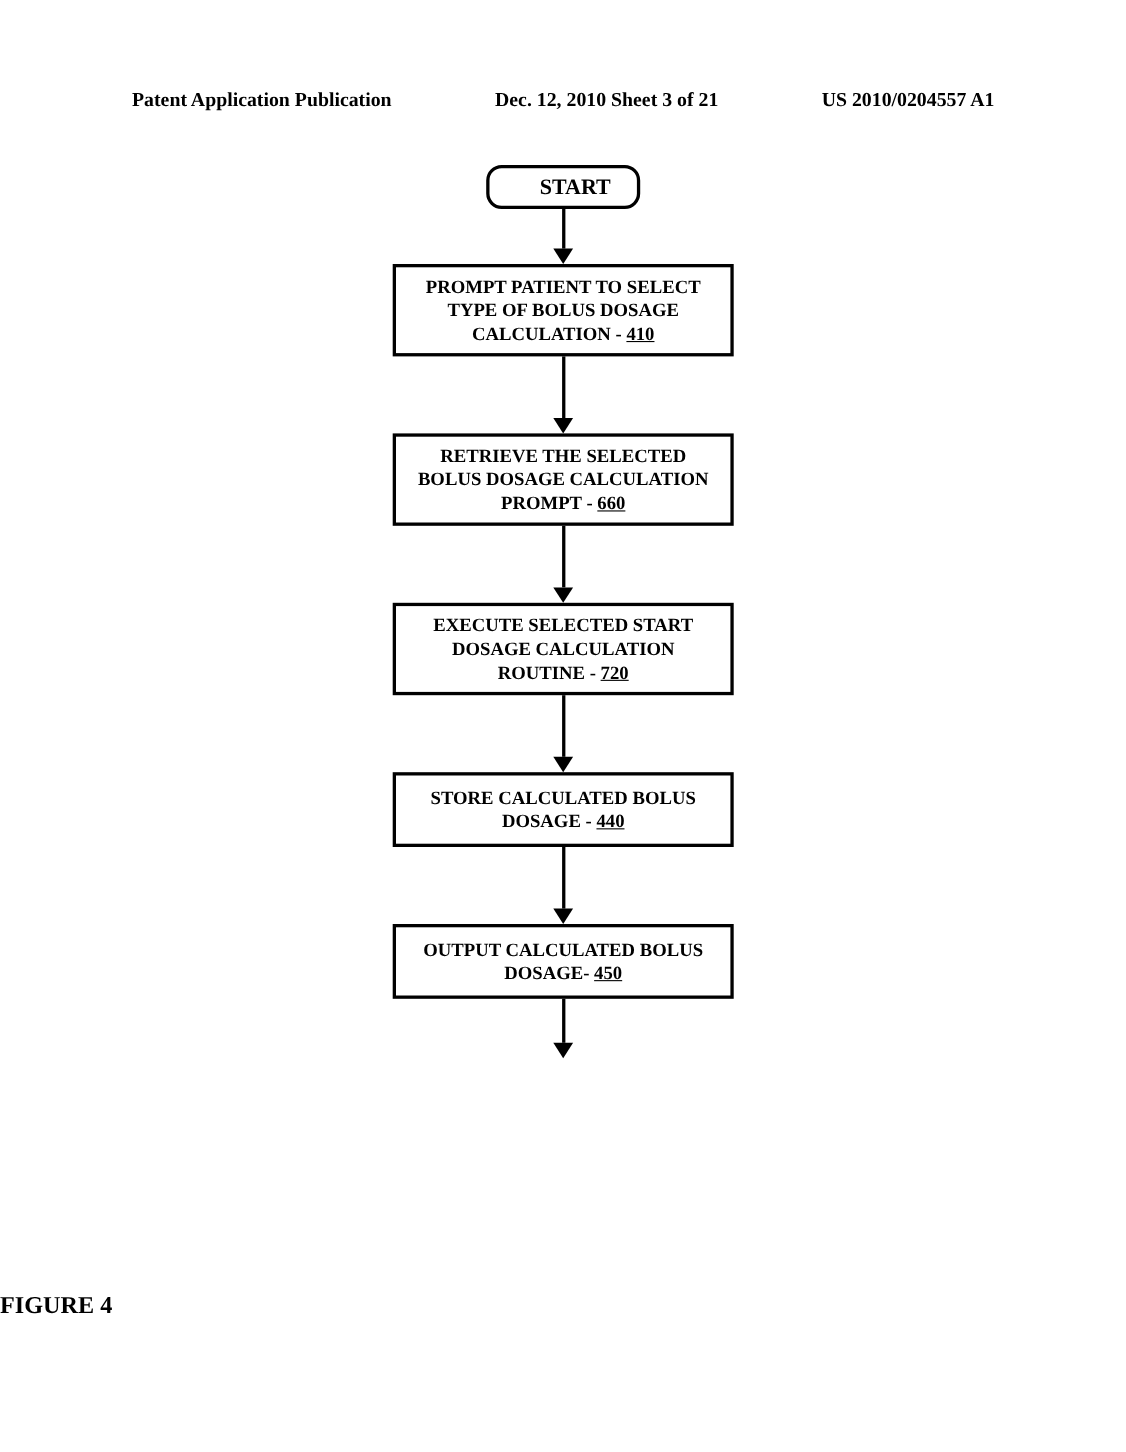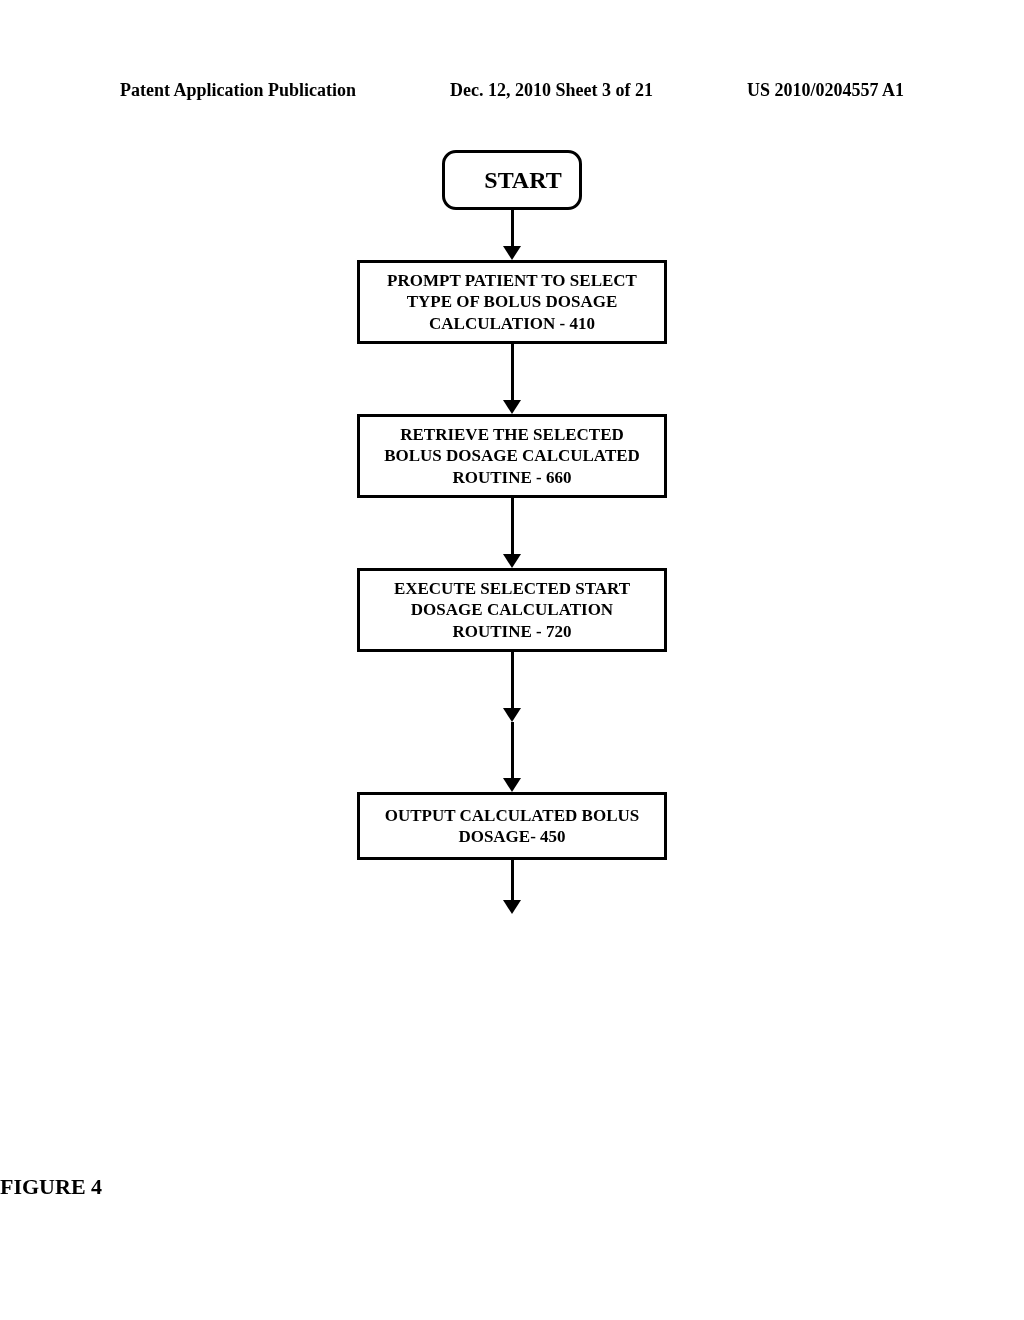--- a/index.html
+++ b/index.html
@@ -43,23 +43,23 @@
     display: flex;
     flex-direction: column;
     justify-content: center;
     align-items: center;
     font-weight: bold;
     line-height: 1.25;
     padding: 6px 10px;
   }
   .terminator {
     width: 140px;
-    height: 60px;
+    height: 40px;
     border-radius: 14px;
-    font-size: 24px;
+    font-size: 20px;
     padding-left: 32px;
   }
   .process {
     width: 310px;
     font-size: 17px;
     min-height: 84px;
   }
   .arrow {
     display: flex;
     flex-direction: column;
@@ -70,20 +70,21 @@
     background: #000;
   }
   .head {
     width: 0;
     height: 0;
     border-left: 9px solid transparent;
     border-right: 9px solid transparent;
     border-top: 14px solid #000;
   }
   .ref {
+    text-decoration: underline;
     font-weight: bold;
   }
   .caption {
     position: absolute;
     bottom: 120px;
     left: 0;
     right: 0;
     font-weight: bold;
     font-size: 22px;
   }
@@ -116,40 +117,45 @@
       </span>
     </div>
 
     <div class="arrow">
       <div class="shaft" style="height:56px"></div>
       <div class="head"></div>
     </div>
 
     <div class="node process">
       <span>
-        <span>RETRIEVE THE SELECTED BOLUS DOSAGE CALCULATED ROUTINE</span><span> - </span><span class="ref">660</span>
+        <span>RETRIEVE THE SELECTED BOLUS DOSAGE CALCULATION PROMPT</span><span> - </span><span class="ref">660</span>
       </span>
     </div>
 
     <div class="arrow">
       <div class="shaft" style="height:56px"></div>
       <div class="head"></div>
     </div>
 
     <div class="node process">
       <span>
         <span>EXECUTE SELECTED START DOSAGE CALCULATION ROUTINE</span><span> - </span><span class="ref">720</span>
       </span>
     </div>
 
     <div class="arrow">
       <div class="shaft" style="height:56px"></div>
       <div class="head"></div>
     </div>
 
+    <div class="node process" style="min-height:68px">
+      <span>
+        <span>STORE CALCULATED BOLUS DOSAGE</span><span> - </span><span class="ref">440</span>
+      </span>
+    </div>
 
     <div class="arrow">
       <div class="shaft" style="height:56px"></div>
       <div class="head"></div>
     </div>
 
     <div class="node process" style="min-height:68px">
       <span>
         <span>OUTPUT CALCULATED BOLUS DOSAGE</span><span>- </span><span class="ref">450</span>
       </span>

